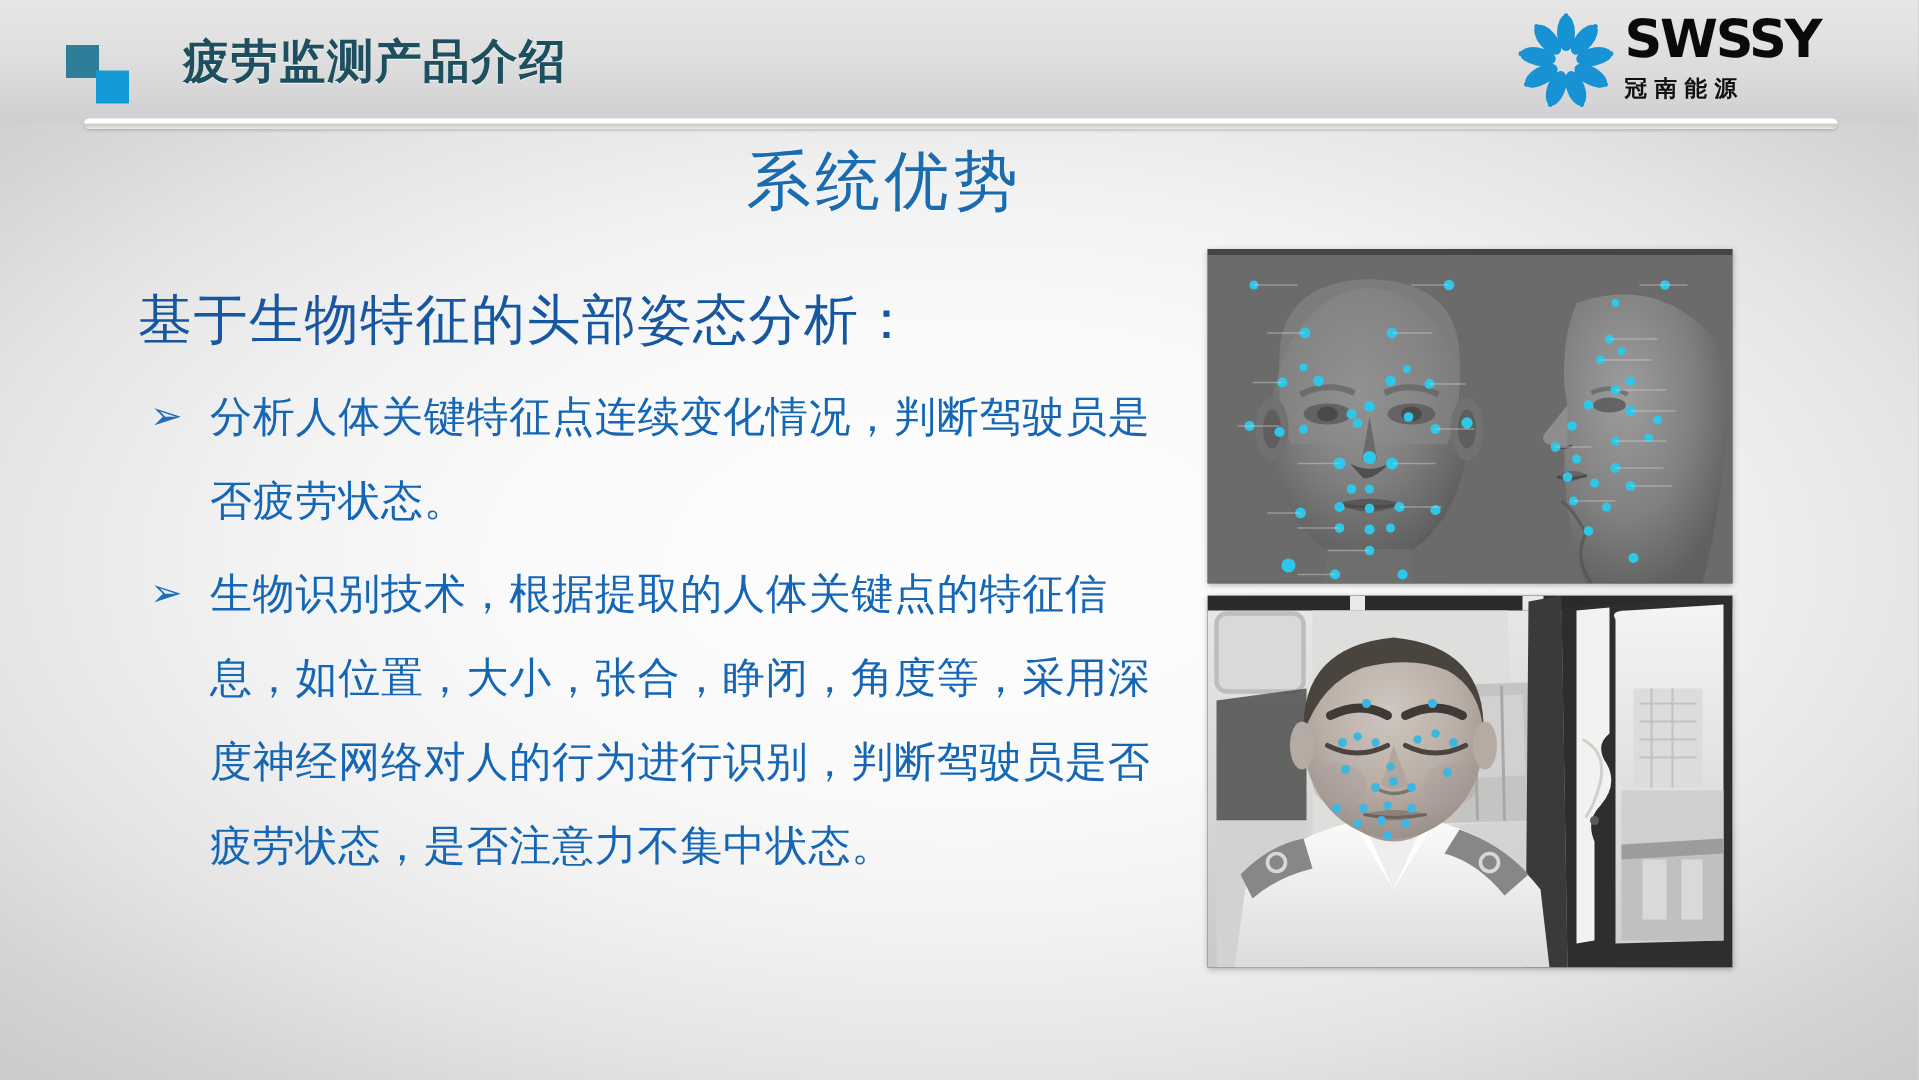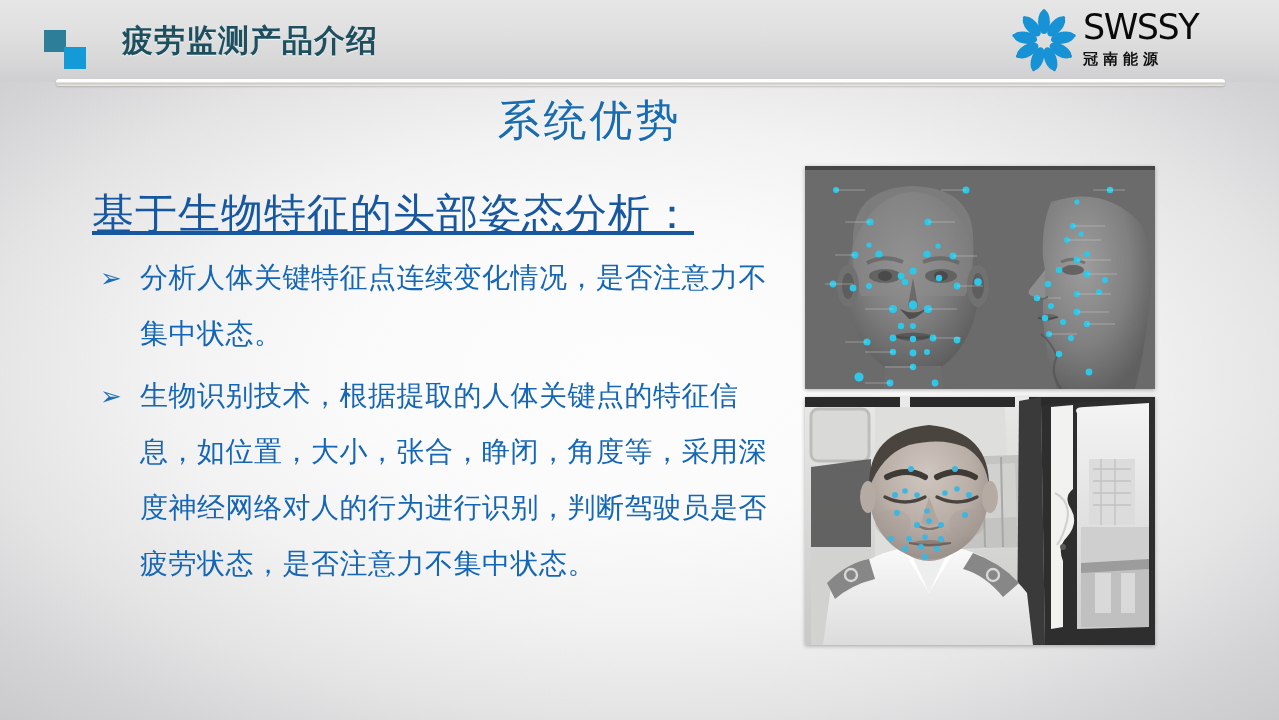--- a/index.html
+++ b/index.html
@@ -32,21 +32,21 @@
     font-size:31px;font-weight:bold;color:#1d4f5e;letter-spacing:1px;
     white-space:nowrap;
     text-shadow:0 1px 0 rgba(255,255,255,.75);
   }
 
   .hdr-logo{position:absolute;right:18px;top:6px;width:250px;height:72px;}
   .logo-mark{position:absolute;left:0;top:2px;width:66px;height:66px;}
   .logo-text{position:absolute;left:72px;top:2px;width:175px;}
   .logo-word{
     font-family:"DejaVu Sans","Liberation Sans",sans-serif;
-    font-size:35px;font-weight:normal;color:#0a0a0a;letter-spacing:-1.5px;
+    font-size:35px;font-weight:bold;color:#0a0a0a;letter-spacing:-1.5px;
     line-height:38px;
   }
   .logo-sub{
     font-family:"DejaVu Sans","Liberation Sans",sans-serif;
     font-size:15px;font-weight:bold;color:#101010;letter-spacing:5px;
     line-height:24px;margin-top:1px;
   }
 
   .hdr-rule{
     position:absolute;left:56px;top:79px;width:1169px;height:7px;
@@ -60,23 +60,22 @@
     position:absolute;left:0;top:92px;width:1179px;text-align:center;
     font-family:"DejaVu Sans","Liberation Sans",sans-serif;
     font-size:43px;font-weight:normal;color:#1a6cb0;letter-spacing:3px;
     text-shadow:0 1px 1px rgba(255,255,255,.9);
   }
 
   
   .body-col{position:absolute;left:92px;top:192px;width:690px;}
   .lead{
     font-family:"DejaVu Sans","Liberation Sans",sans-serif;
-    font-size:42px;color:#1657a0;letter-spacing:1px;line-height:44px;
+    font-size:36px;color:#1657a0;letter-spacing:1px;line-height:44px;
     white-space:nowrap;
-    text-decoration:underline;
   }
   .bullets{margin-top:14px;}
   .bullet{
     position:relative;padding-left:48px;margin-bottom:6px;
     font-family:"DejaVu Sans","Liberation Sans",sans-serif;
     font-size:28px;color:#1566b5;line-height:56px;letter-spacing:.5px;
   }
   .bullet .mk{
     position:absolute;left:8px;top:0;line-height:56px;
     font-size:26px;color:#1f6fb8;
@@ -170,21 +169,21 @@
   </div>
 
   <div class="slide-title">系统优势</div>
 
   <div class="body-col">
     <div class="lead">基于生物特征的头部姿态分析：</div>
 
     <div class="bullets">
       <div class="bullet">
         <span class="mk">➢</span>
-        <span class="tx">分析人体关键特征点连续变化情况，是否注意力不集中状态。</span>
+        <span class="tx">分析人体关键特征点连续变化情况，判断驾驶员是否疲劳状态。</span>
       </div>
       <div class="bullet">
         <span class="mk">➢</span>
         <span class="tx">生物识别技术，根据提取的人体关键点的特征信息，如位置，大小，张合，睁闭，角度等，采用深度神经网络对人的行为进行识别，判断驾驶员是否疲劳状态，是否注意力不集中状态。</span>
       </div>
     </div>
   </div>
 
   <div class="media">
 

